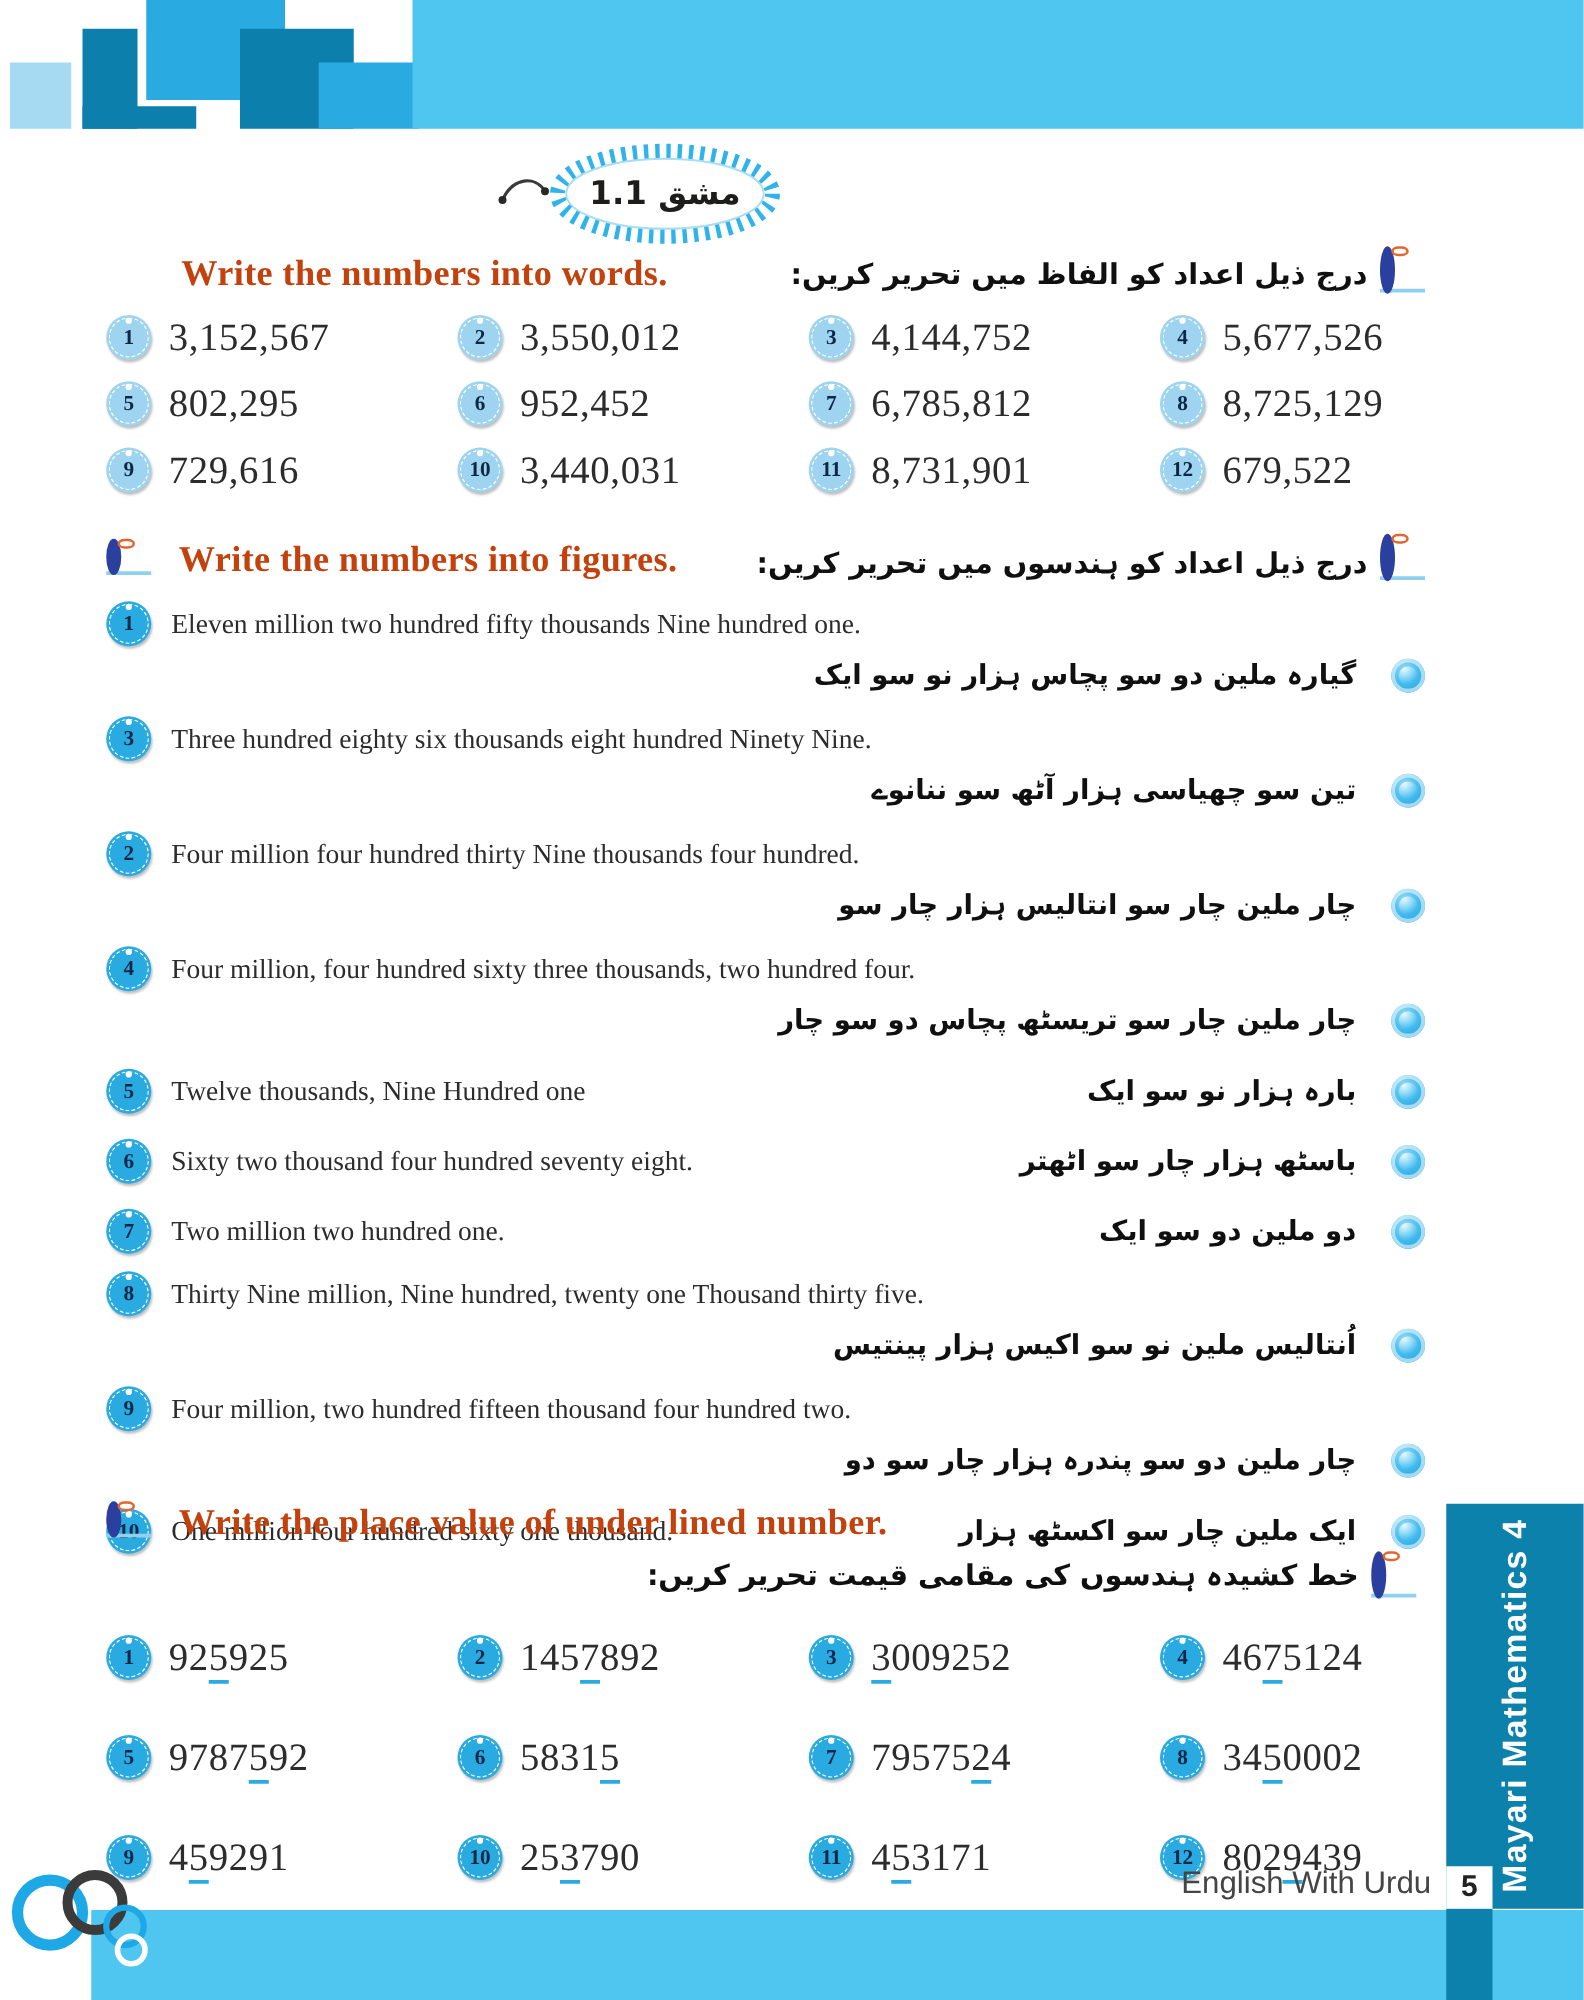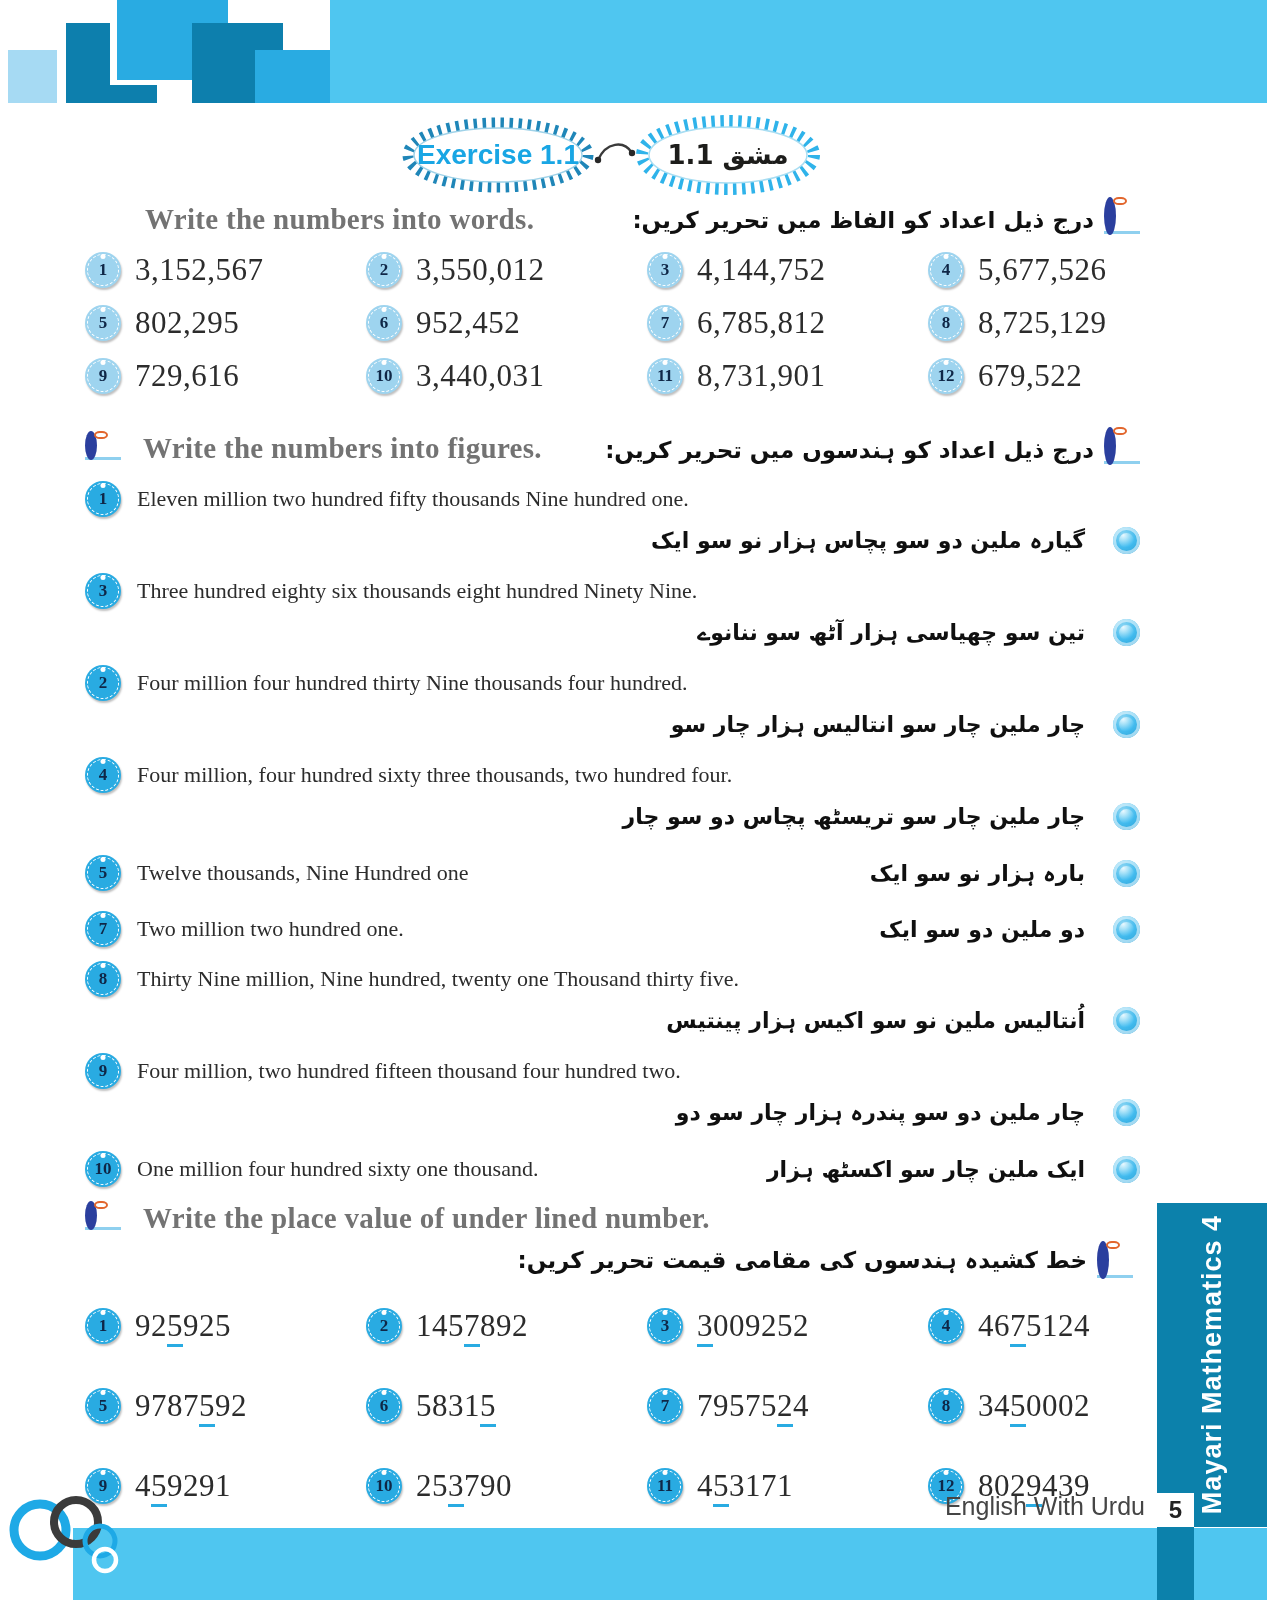--- a/index.html
+++ b/index.html
@@ -20,21 +20,21 @@
   .burst .lbl{position:absolute;inset:0;display:flex;align-items:center;justify-content:center;}
   .burst-en .lbl{font:bold 28px "Liberation Sans",sans-serif;color:#19a6e4;}
   .burst-ur .lbl{font:bold 26px "DejaVu Sans",sans-serif;color:#1d1d1b;}
   .connector{margin:0 -4px;}
   
   .sec{position:absolute;left:85px;width:1055px;}
   .secA{top:203px;}
   .secB{top:425px;}
   .secC{top:1198px;width:1048px;}
   .sec-head{display:flex;align-items:flex-start;}
-  .h-en{font-weight:bold;font-size:29px;color:#737373;letter-spacing:.3px;white-space:nowrap;}
+  .h-en{font-weight:bold;font-size:29px;color:#c2410c;letter-spacing:.3px;white-space:nowrap;}
   .h-ur{margin-left:auto;display:flex;align-items:flex-start;gap:10px;direction:ltr;
         font:bold 23px "DejaVu Sans",sans-serif;color:#101010;}
   .h-ur .urtext{padding-top:4px;}
   
   .qicon{display:inline-block;width:36px;padding-bottom:2px;border-bottom:3px solid #8fd0ef;flex:0 0 auto;}
   .qicon .ring{width:28px;height:28px;border:6px solid #2b3f9e;border-radius:50%;
                box-sizing:border-box;margin:0 auto;position:relative;}
   .qicon .ring::before{content:"";position:absolute;top:-6px;left:3px;width:10px;height:4px;
                border:2px solid #e2662d;border-radius:50%/60%;background:#fff;}
   .qicon .base{width:22px;height:5px;background:#2b3f9e;margin:2px auto 0;}
@@ -89,27 +89,20 @@
 
 <div class="decor d1"></div>
 <div class="decor d2a"></div>
 <div class="decor d2b"></div>
 <div class="decor d3"></div>
 <div class="decor d4"></div>
 <div class="decor d5"></div>
 <div class="decor d6"></div>
 
 <div class="badge-row">
-  <div class="burst burst-en" style="width:196px;height:78px;">
-    <svg width="196" height="78" viewBox="0 0 196 78">
-      <ellipse cx="98" cy="39" rx="90" ry="32" fill="none" stroke="#1f86b8" stroke-width="11" stroke-dasharray="3.5,5.5"></ellipse>
-      <ellipse cx="98" cy="39" rx="84" ry="27" fill="#ffffff" stroke="#9fd2e8" stroke-width="1.5"></ellipse>
-    </svg>
-    <span class="lbl">Exercise 1.1</span>
-  </div>
   <svg class="connector" width="46" height="30" viewBox="0 0 46 30">
     <path d="M6,20 C14,2 32,0 40,13" fill="none" stroke="#3a3a3a" stroke-width="2.5"></path>
     <circle cx="6" cy="20" r="3.2" fill="#282828"></circle>
       <circle cx="40" cy="13" r="3.2" fill="#282828"></circle>
   </svg>
   <div class="burst burst-ur" style="width:188px;height:82px;">
     <svg width="188" height="82" viewBox="0 0 188 82">
       <ellipse cx="94" cy="41" rx="86" ry="34" fill="none" stroke="#2fb3ea" stroke-width="12" stroke-dasharray="3.5,5.5"></ellipse>
       <ellipse cx="94" cy="41" rx="79" ry="28" fill="#ffffff" stroke="#a8ddf2" stroke-width="1.5"></ellipse>
     </svg>
@@ -269,20 +262,32 @@
           <span class="b-text">Twelve thousands, Nine Hundred one</span>
         </div>
       <div class="b-ur">
           <span class="urdu" dir="rtl">بارہ ہزار نو سو ایک</span>
           <i class="dot"></i>
         </div>
     </div>
     <div class="b-inline">
       <div class="b-en">
           <span class="badge">
+            <b>6</b>
+          </span>
+          <span class="b-text">Sixty two thousand four hundred seventy eight.</span>
+        </div>
+      <div class="b-ur">
+          <span class="urdu" dir="rtl">باسٹھ ہزار چار سو اٹھتر</span>
+          <i class="dot"></i>
+        </div>
+    </div>
+    <div class="b-inline">
+      <div class="b-en">
+          <span class="badge">
             <b>7</b>
           </span>
           <span class="b-text">Two million two hundred one.</span>
         </div>
       <div class="b-ur">
           <span class="urdu" dir="rtl">دو ملین دو سو ایک</span>
           <i class="dot"></i>
         </div>
     </div>
 

